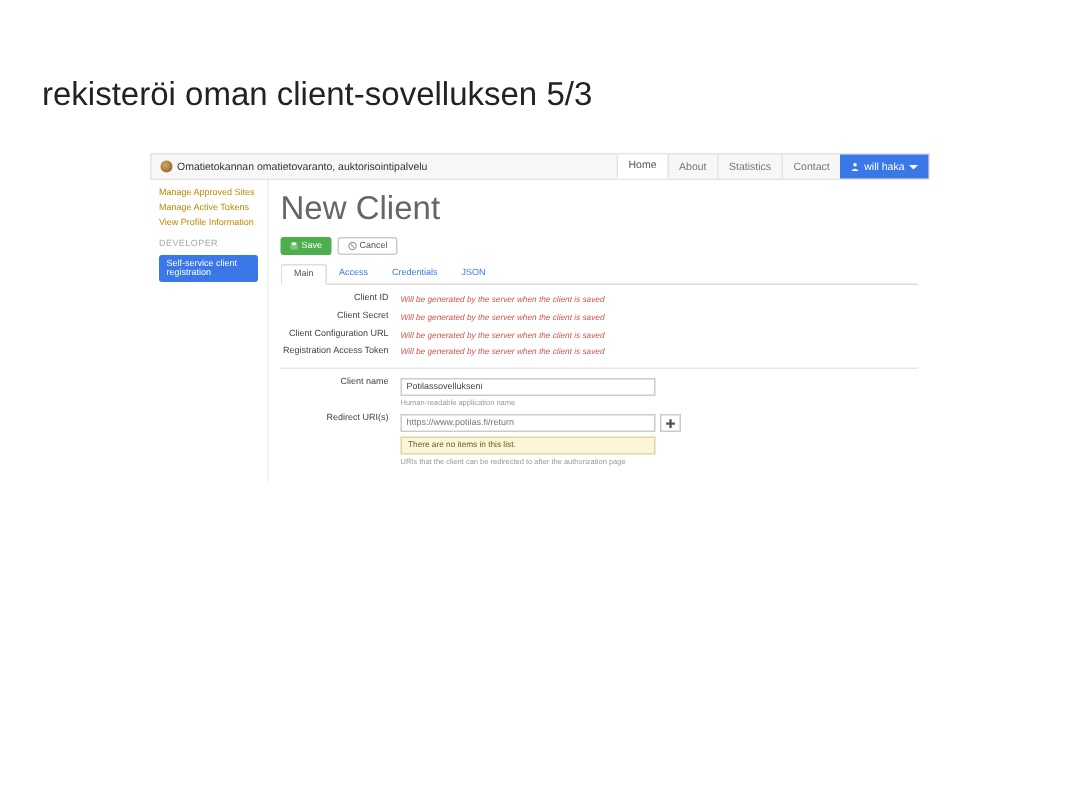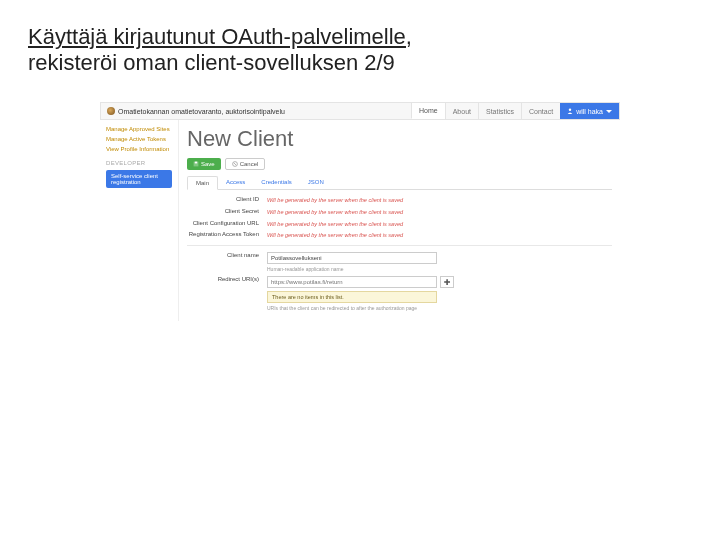--- a/index.html
+++ b/index.html
@@ -39,22 +39,22 @@
   .hint { color: #999; font-size: 5px; margin-top: 2px; }
   .uri-group { display: flex; gap: 3px; }
   .btn-add { border: 1px solid #ccc; background: #fff; width: 14px; display: flex; align-items: center; justify-content: center; font-size: 8px; color: #555; }
   .uri-empty { margin-top: 3px; border: 1px solid #e4d79f; background: #fbf6d9; color: #6a5c1b; padding: 2px 4px; font-size: 5.5px; width: 170px; }
   svg { display: block; }
 </style>
 </head>
 <body>
 
 <div class="slide-title">
-  <span class="underline">Käyttäjä kirjautunut OAuth-palvelimelle,</span><br>
-  <span>rekisteröi oman client-sovelluksen 2/9</span>
+  <br>
+  <span>rekisteröi oman client-sovelluksen 5/3</span>
 </div>
 
 <div class="app">
 
   <div class="topbar">
     <div class="brand">
       <span class="brand-icon"></span>
       <span class="brand-text">Omatietokannan omatietovaranto, auktorisointipalvelu</span>
     </div>
     <div class="topnav">

